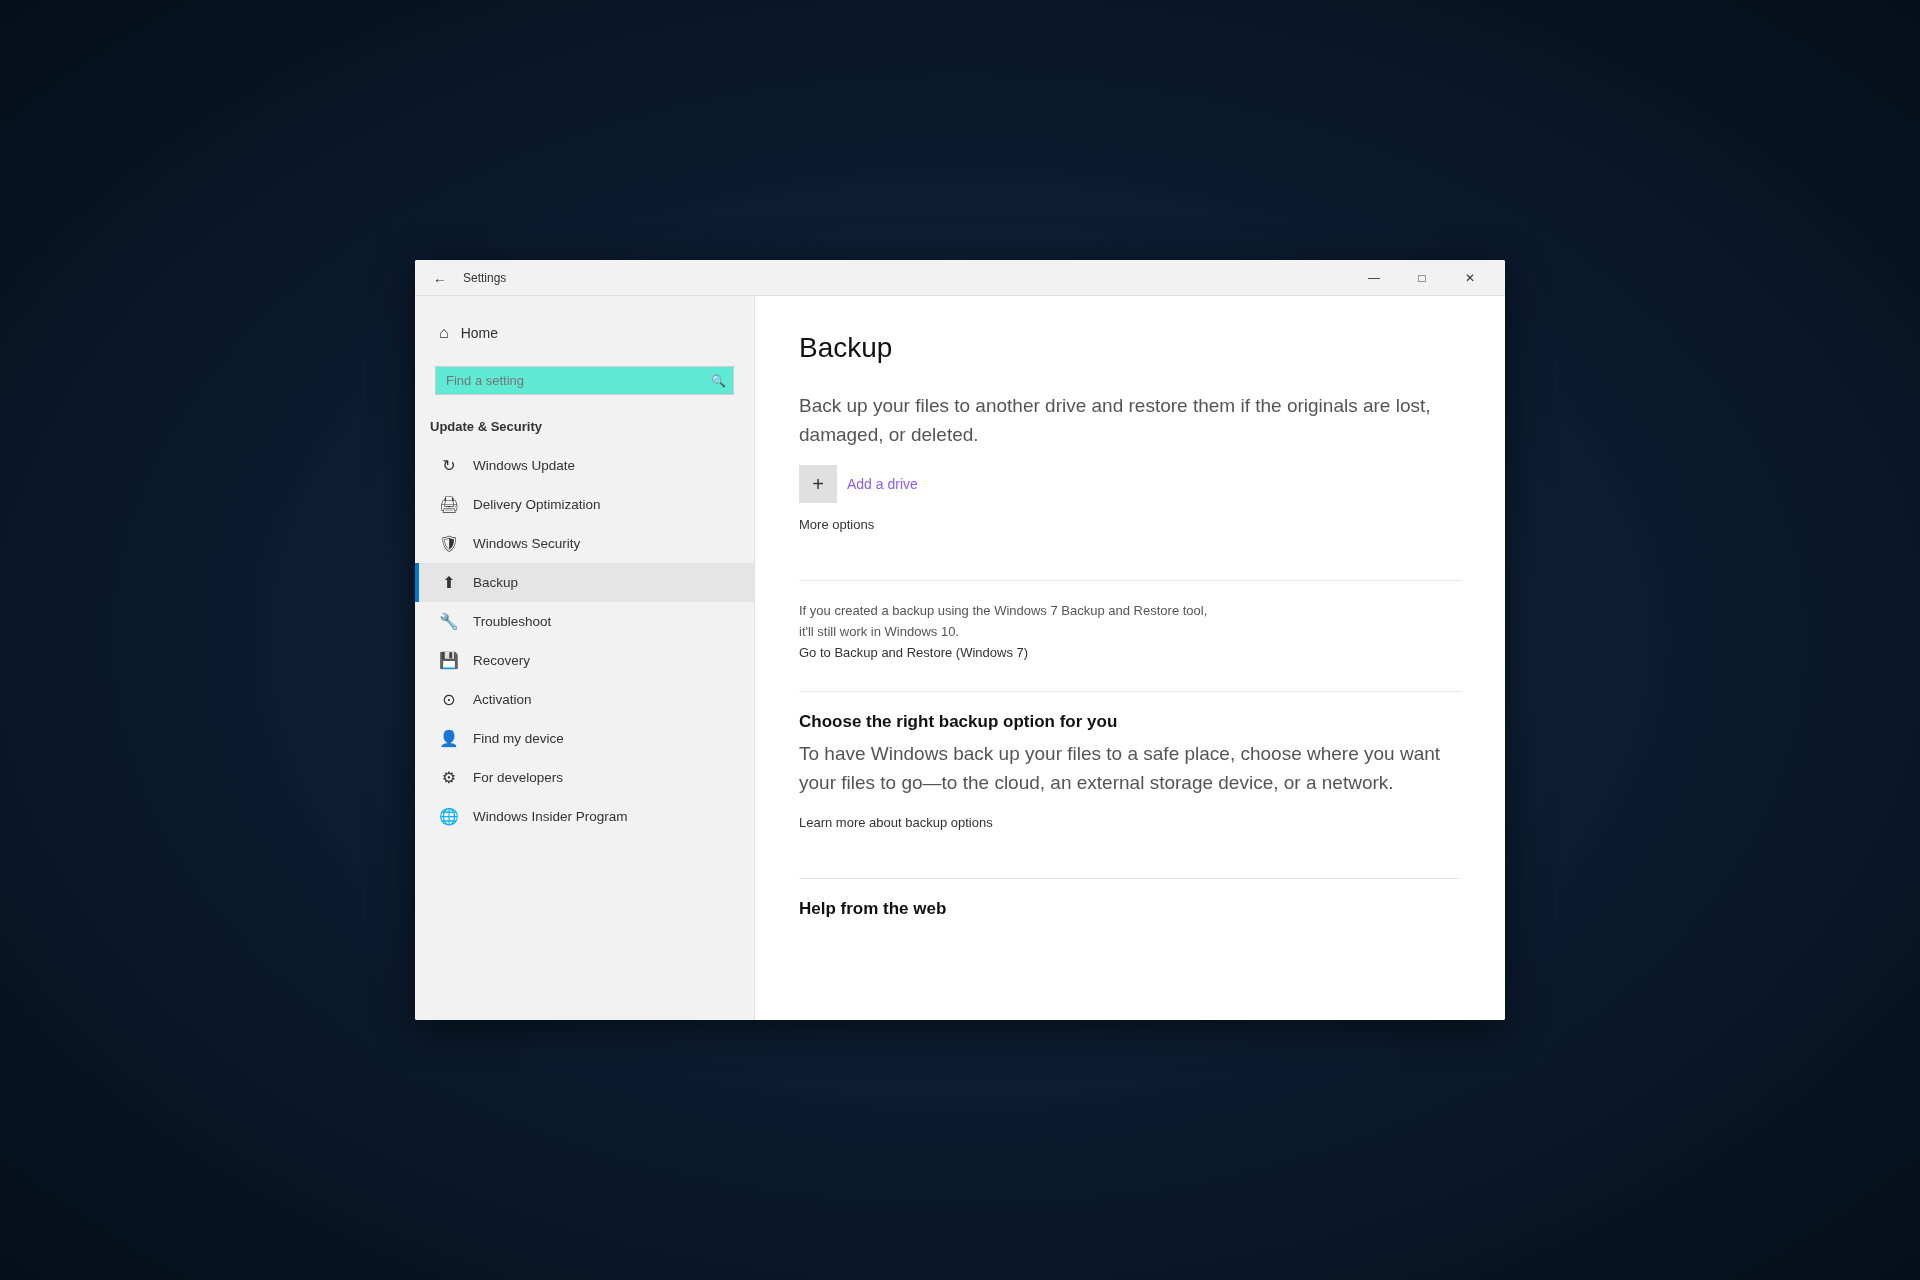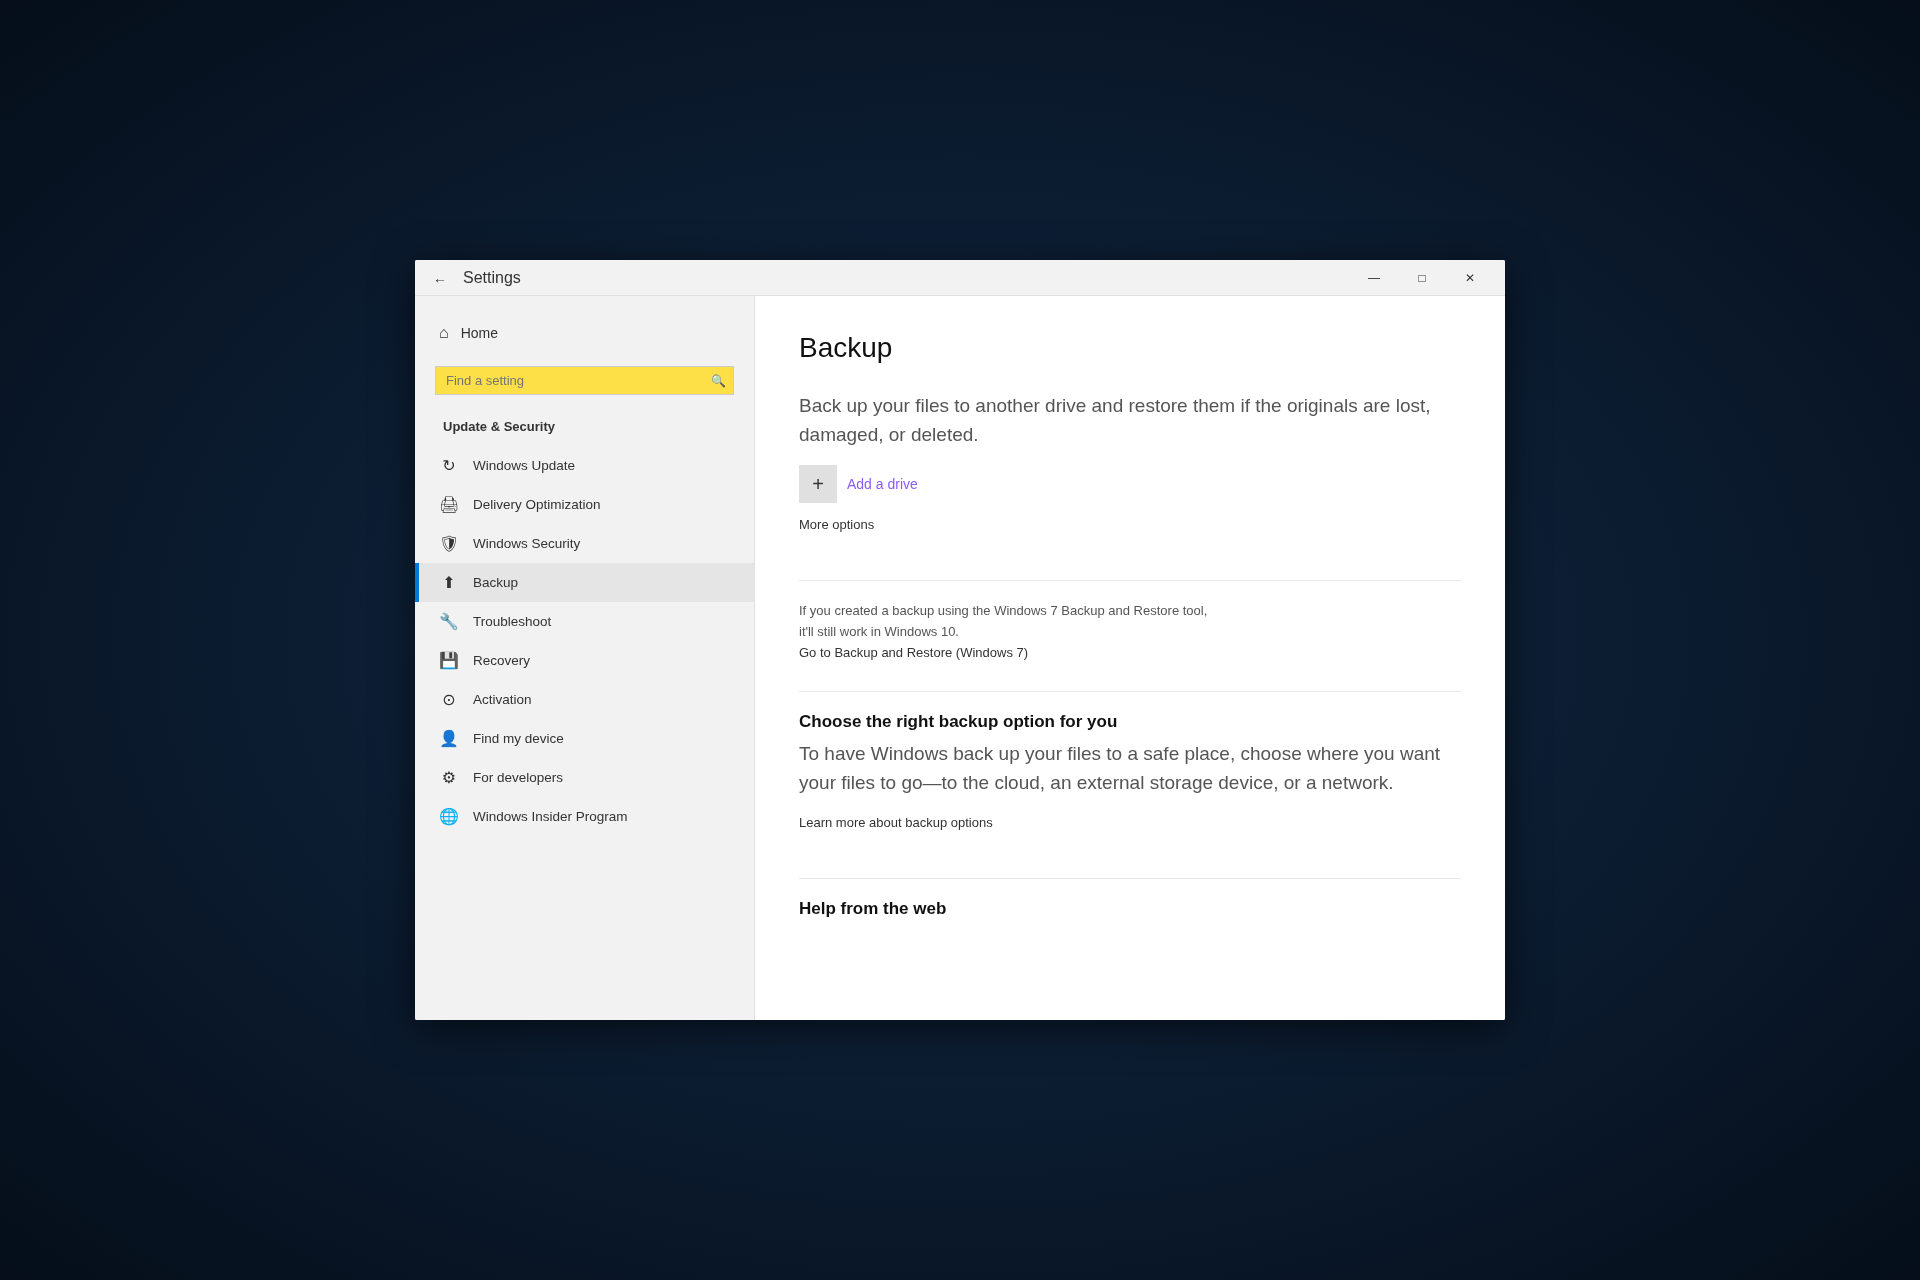--- a/index.html
+++ b/index.html
@@ -45,21 +45,21 @@
     .back-btn {
       background: none;
       border: none;
       font-size: 14px;
       cursor: pointer;
       color: #333;
       padding: 2px 6px;
     }
 
     .title-bar-title {
-      font-size: 16px;
+      font-size: 12px;
       color: #333;
     }
 
     .title-bar-controls {
       display: flex;
       align-items: center;
       gap: 2px;
     }
 
     .title-btn {
@@ -114,40 +114,40 @@
 
     .search-box {
       margin: 8px 20px 16px;
       position: relative;
     }
 
     .search-input {
       width: 100%;
       padding: 6px 32px 6px 10px;
       border: 1px solid #ccc;
-      background: #fde047;
+      background: #5eead4;
       font-size: 13px;
       color: #666;
       outline: none;
     }
 
     .search-icon-wrap {
       position: absolute;
       right: 8px;
       top: 50%;
       transform: translateY(-50%);
       font-size: 12px;
       color: #666;
     }
 
     .section-label {
       font-size: 13px;
       font-weight: 700;
       color: #333;
-      padding: 8px 28px 12px;
+      padding: 8px 15px 12px;
     }
 
     .nav-item {
       display: flex;
       align-items: center;
       gap: 14px;
       padding: 10px 24px;
       cursor: pointer;
       position: relative;
     }

